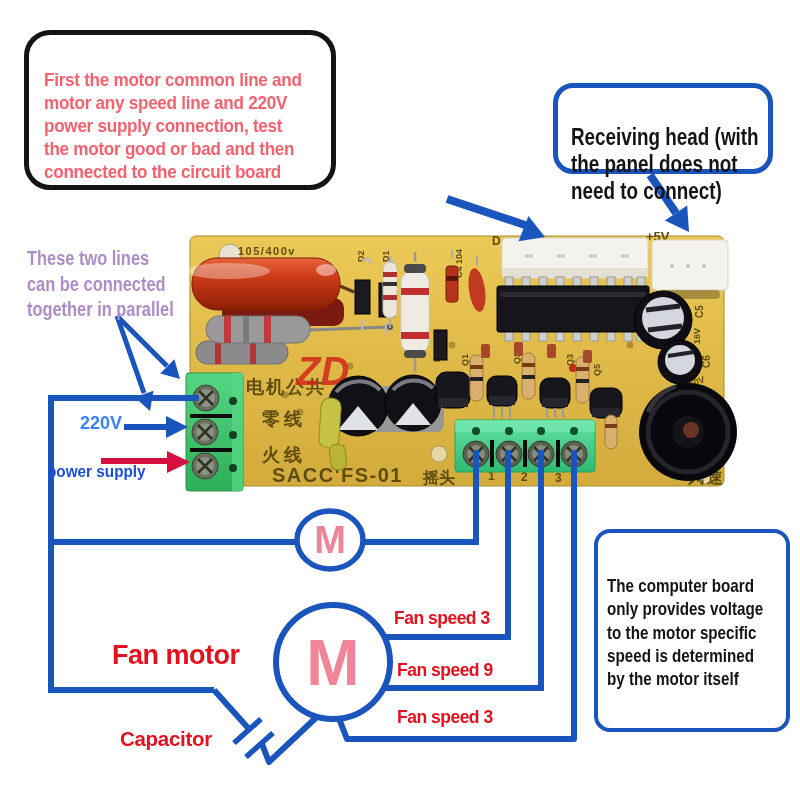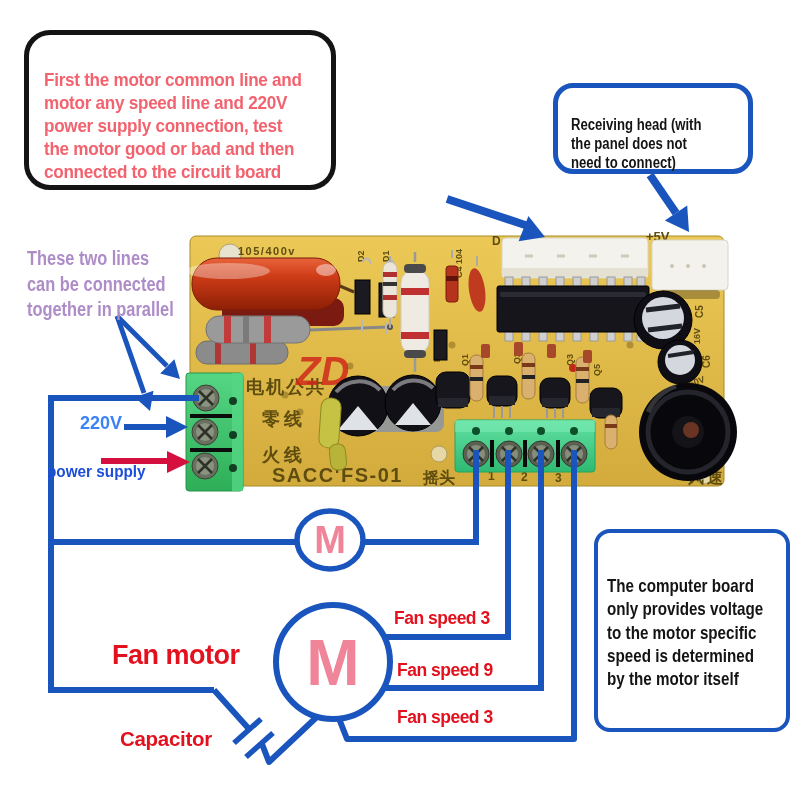--- a/index.html
+++ b/index.html
@@ -9,23 +9,23 @@
   .lbl{position:absolute;font-weight:bold;white-space:pre-line;}
   
   .note-first{left:24px;top:30px;width:312px;height:160px;border:5px solid #141414;
       border-radius:26px;padding:11px 6px 0 15px;color:#f2636f;font-size:19px;
       line-height:1.21,;line-height:1.21;letter-spacing:-0.3px;box-sizing:border-box;}
   .note-first .inner{display:inline-block;transform:scaleX(.9);transform-origin:0 0;white-space:pre;}
   .box-control{left:345px;top:107px;width:203px;height:92px;border:5px solid #1a55bd;
       border-radius:18px;box-sizing:border-box;display:flex;align-items:center;justify-content:center;
       color:#e3101e;font-size:26px;background:#fff;}
   .box-control .inner{transform:scaleX(.92);white-space:pre;}
-  .box-receiving{left:553px;top:83px;width:200px;height:91px;border:5px solid #1a55bd;
+  .box-receiving{left:553px;top:83px;width:220px;height:91px;border:5px solid #1a55bd;
       border-radius:20px;box-sizing:border-box;padding:9px 0 0 13px;color:#141414;
-      font-size:16px;line-height:1.18;background:#fff;}
+      font-size:23px;line-height:1.18;background:#fff;}
   .box-receiving .inner{display:inline-block;transform:scaleX(.82);transform-origin:0 0;white-space:pre;}
   .note-parallel{left:27px;top:221px;color:#ae8cc8;font-size:20px;line-height:1.27;}
   .note-parallel .inner{display:inline-block;transform:scaleX(.82);transform-origin:0 0;white-space:pre;}
   .box-computer{left:594px;top:529px;width:196px;height:203px;border:4px solid #1a55bd;
       border-radius:16px;box-sizing:border-box;padding:18px 0 0 9px;color:#141414;
       font-size:19px;line-height:1.22;background:#fff;}
   .box-computer .inner{display:inline-block;transform:scaleX(.8);transform-origin:0 0;white-space:pre;}
   .lbl-220v{left:80px;top:413px;color:#3b82f6;font-size:18px;}
   .lbl-power{left:47px;top:442px;color:#1d4ed8;font-size:17px;}
   .lbl-power .inner{display:inline-block;transform:scaleX(.9);transform-origin:0 0;white-space:pre;}

